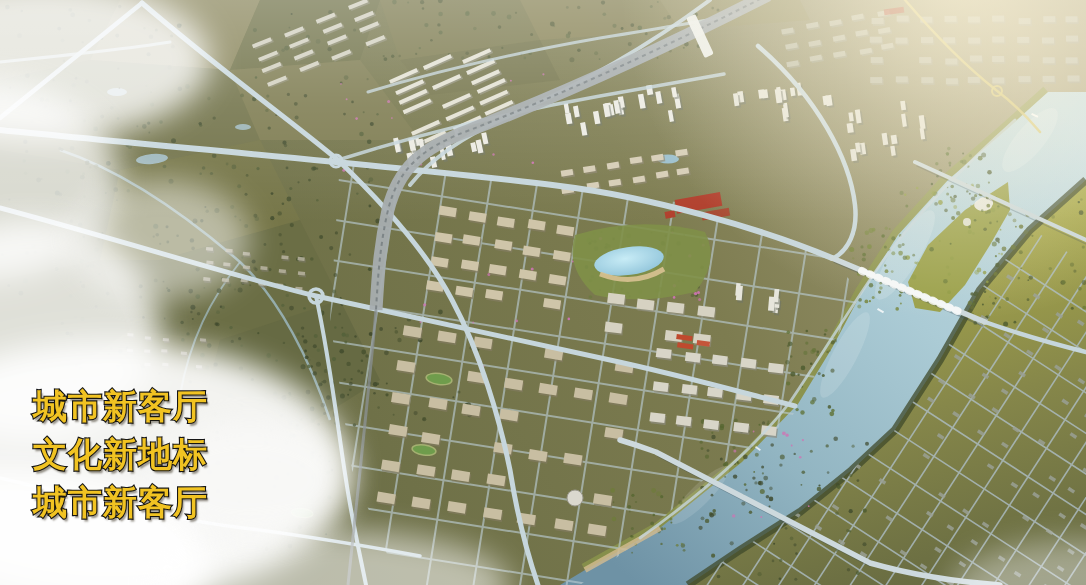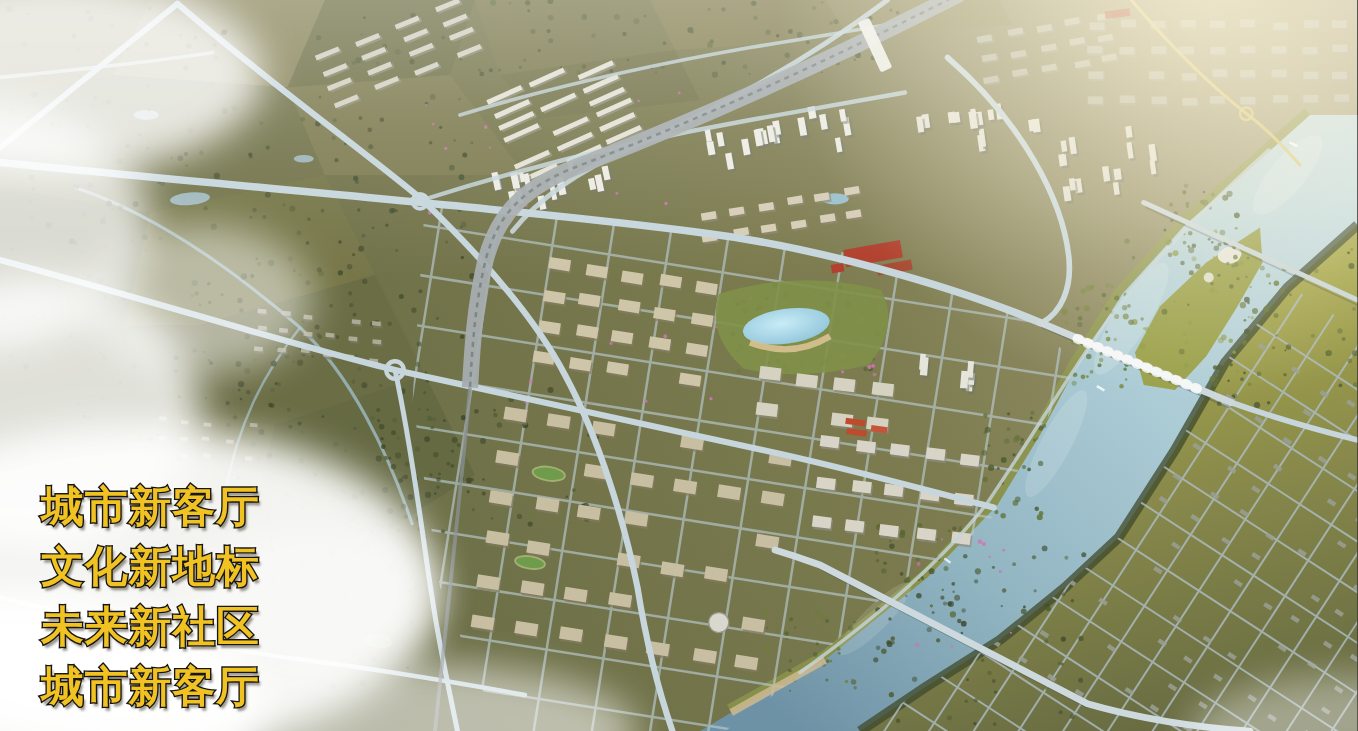--- a/index.html
+++ b/index.html
@@ -1995,17 +1995,16 @@
         <ellipse cx="1080" cy="590" rx="130" ry="50" opacity="0.4" filter="url(#fogB)" fill="#ffffff"></ellipse>
         <ellipse cx="160" cy="240" rx="90" ry="60" opacity="0.5" filter="url(#fogB)" fill="#ffffff"></ellipse>
       </g>
   <rect x="0" y="0" width="1086" height="585" fill="url(#hazeG)"></rect>
   <rect x="0" y="0" width="1086" height="585" fill="url(#sunG)"></rect>
 </svg>
 
 <div class="slogan">
   <div class="slogan-line">城市新客厅</div>
   <div class="slogan-line">文化新地标</div>
-  <div class="slogan-line">未来新社区</div>
   <div class="slogan-line">城市新客厅</div>
 </div>
 
 </div>
 
 </body></html>

